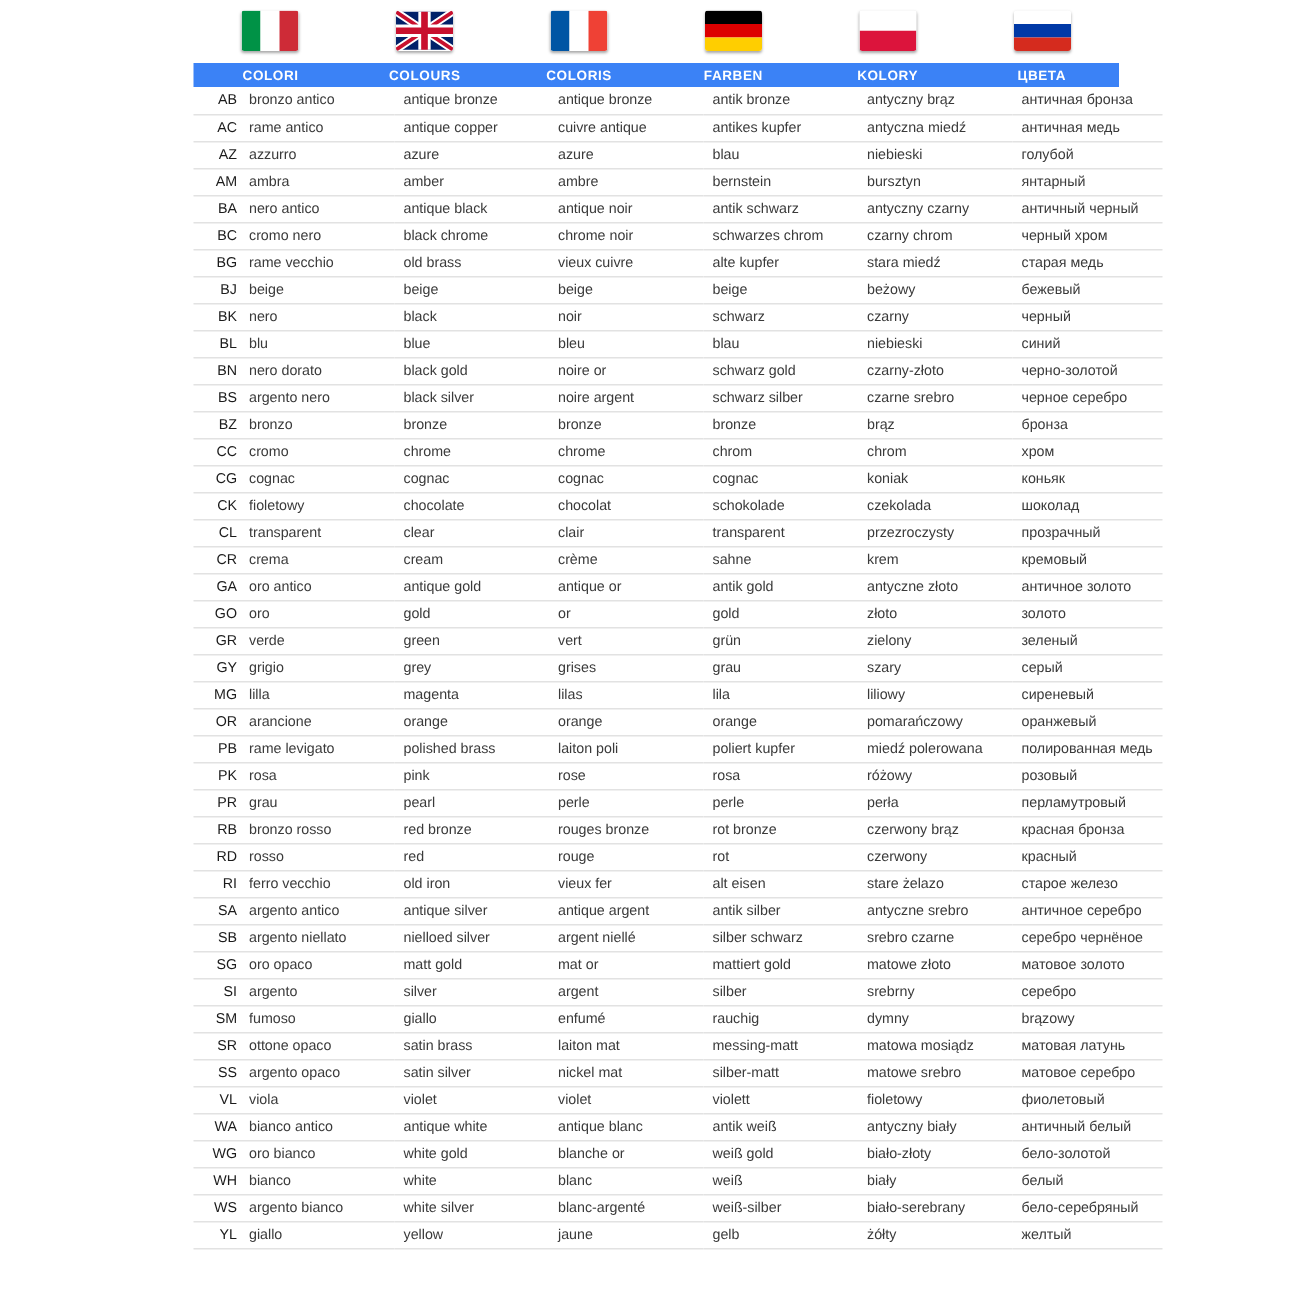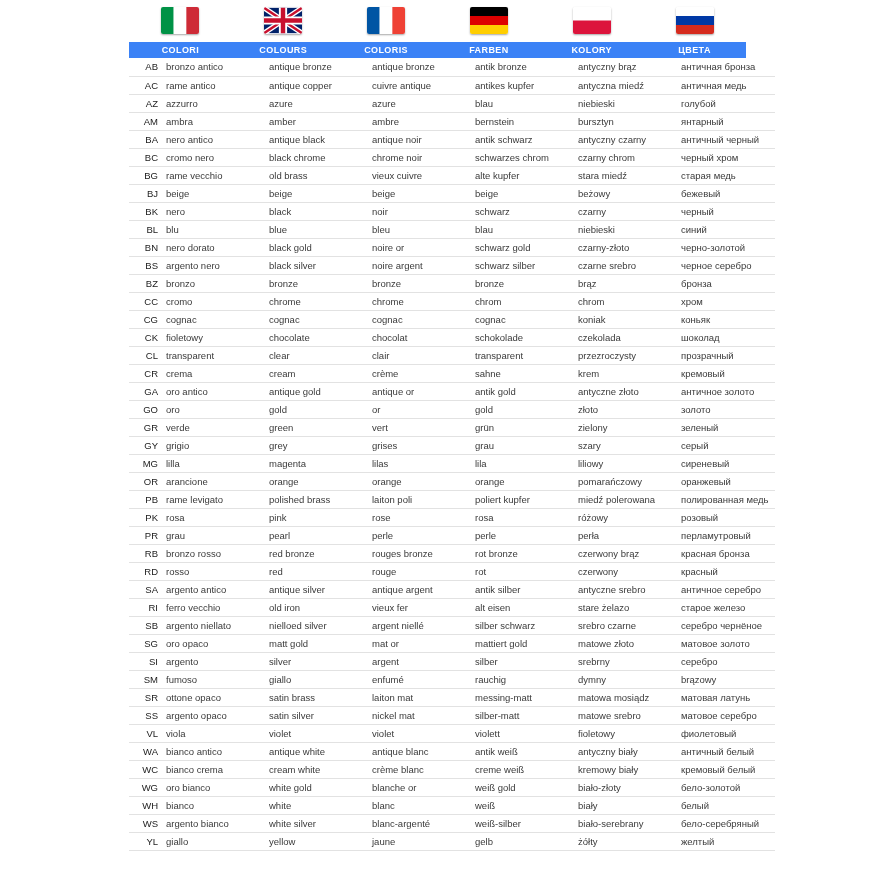--- a/index.html
+++ b/index.html
@@ -437,38 +437,38 @@
         <tr>
           <td>RD</td>
           <td>rosso</td>
           <td>red</td>
           <td>rouge</td>
           <td>rot</td>
           <td>czerwony</td>
           <td>красный</td>
         </tr>
         <tr>
+          <td>RI</td>
+          <td>ferro vecchio</td>
+          <td>old iron</td>
+          <td>vieux fer</td>
+          <td>alt eisen</td>
+          <td>stare żelazo</td>
+          <td>старое железо</td>
+        </tr>
+        <tr>
           <td>SA</td>
           <td>argento antico</td>
           <td>antique silver</td>
           <td>antique argent</td>
           <td>antik silber</td>
           <td>antyczne srebro</td>
           <td>античное серебро</td>
         </tr>
         <tr>
-          <td>RI</td>
-          <td>ferro vecchio</td>
-          <td>old iron</td>
-          <td>vieux fer</td>
-          <td>alt eisen</td>
-          <td>stare żelazo</td>
-          <td>старое железо</td>
-        </tr>
-        <tr>
           <td>SB</td>
           <td>argento niellato</td>
           <td>nielloed silver</td>
           <td>argent niellé</td>
           <td>silber schwarz</td>
           <td>srebro czarne</td>
           <td>серебро чернёное</td>
         </tr>
         <tr>
           <td>SG</td>
@@ -527,29 +527,20 @@
         <tr>
           <td>WA</td>
           <td>bianco antico</td>
           <td>antique white</td>
           <td>antique blanc</td>
           <td>antik weiß</td>
           <td>antyczny biały</td>
           <td>античный белый</td>
         </tr>
         <tr>
-          <td>WC</td>
-          <td>bianco crema</td>
-          <td>cream white</td>
-          <td>crème blanc</td>
-          <td>creme weiß</td>
-          <td>kremowy biały</td>
-          <td>кремовый белый</td>
-        </tr>
-        <tr>
           <td>WG</td>
           <td>oro bianco</td>
           <td>white gold</td>
           <td>blanche or</td>
           <td>weiß gold</td>
           <td>biało-złoty</td>
           <td>бело-золотой</td>
         </tr>
         <tr>
           <td>WH</td>

